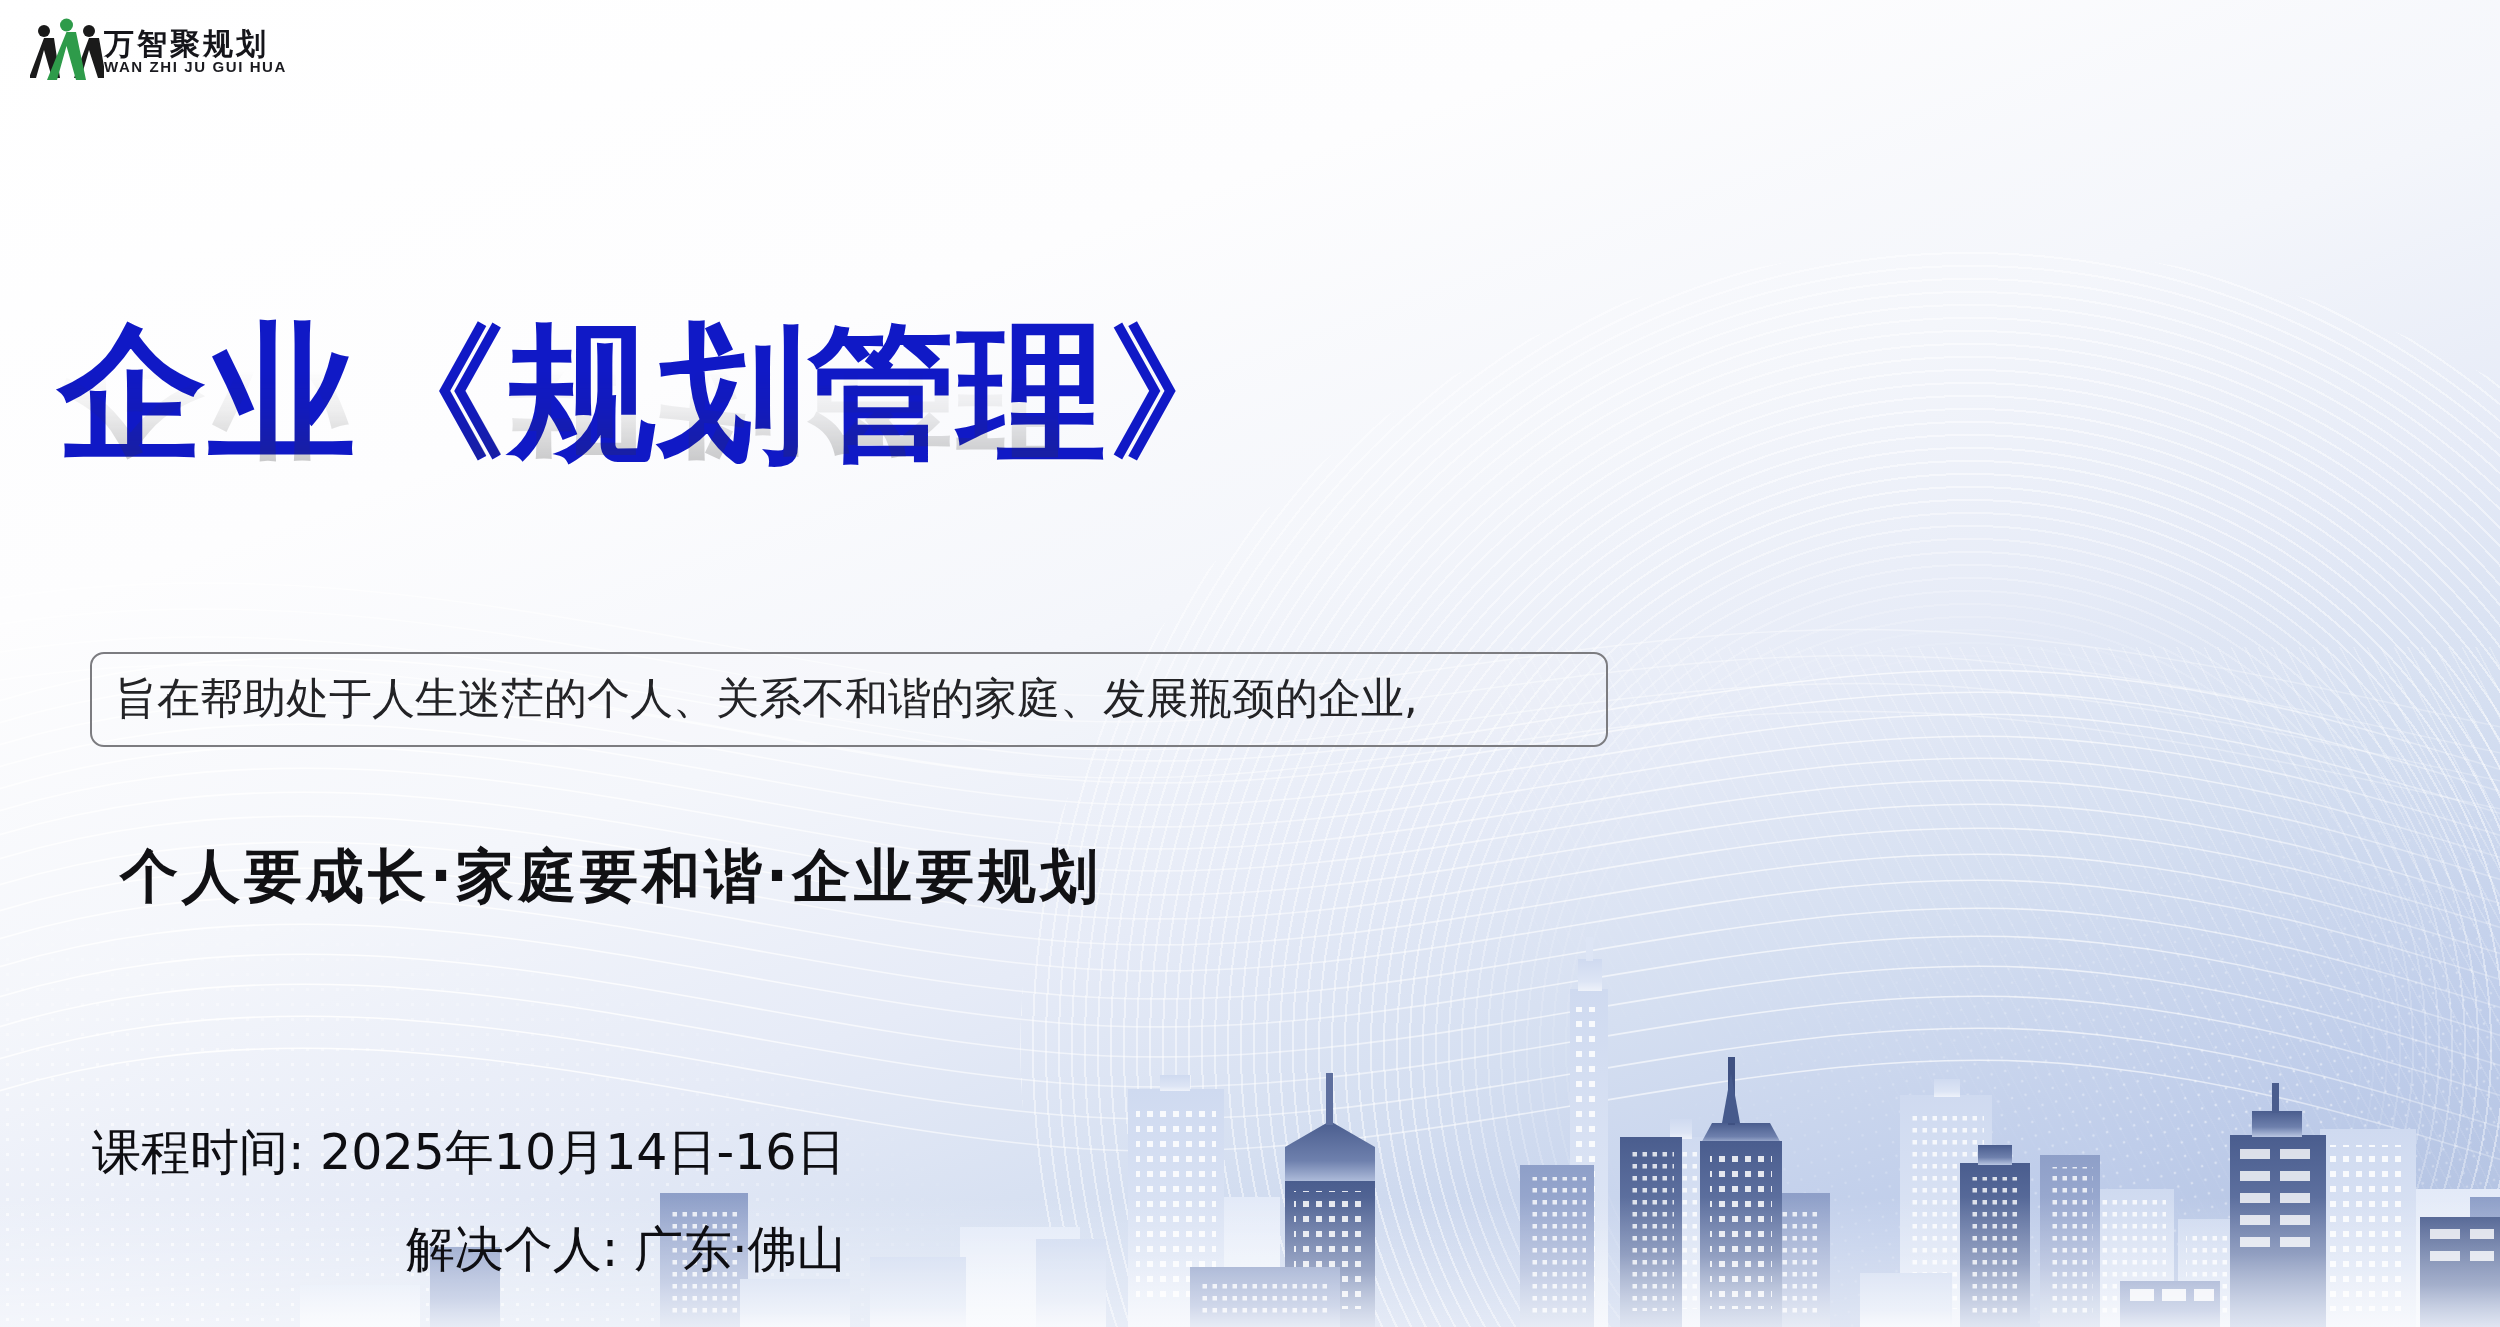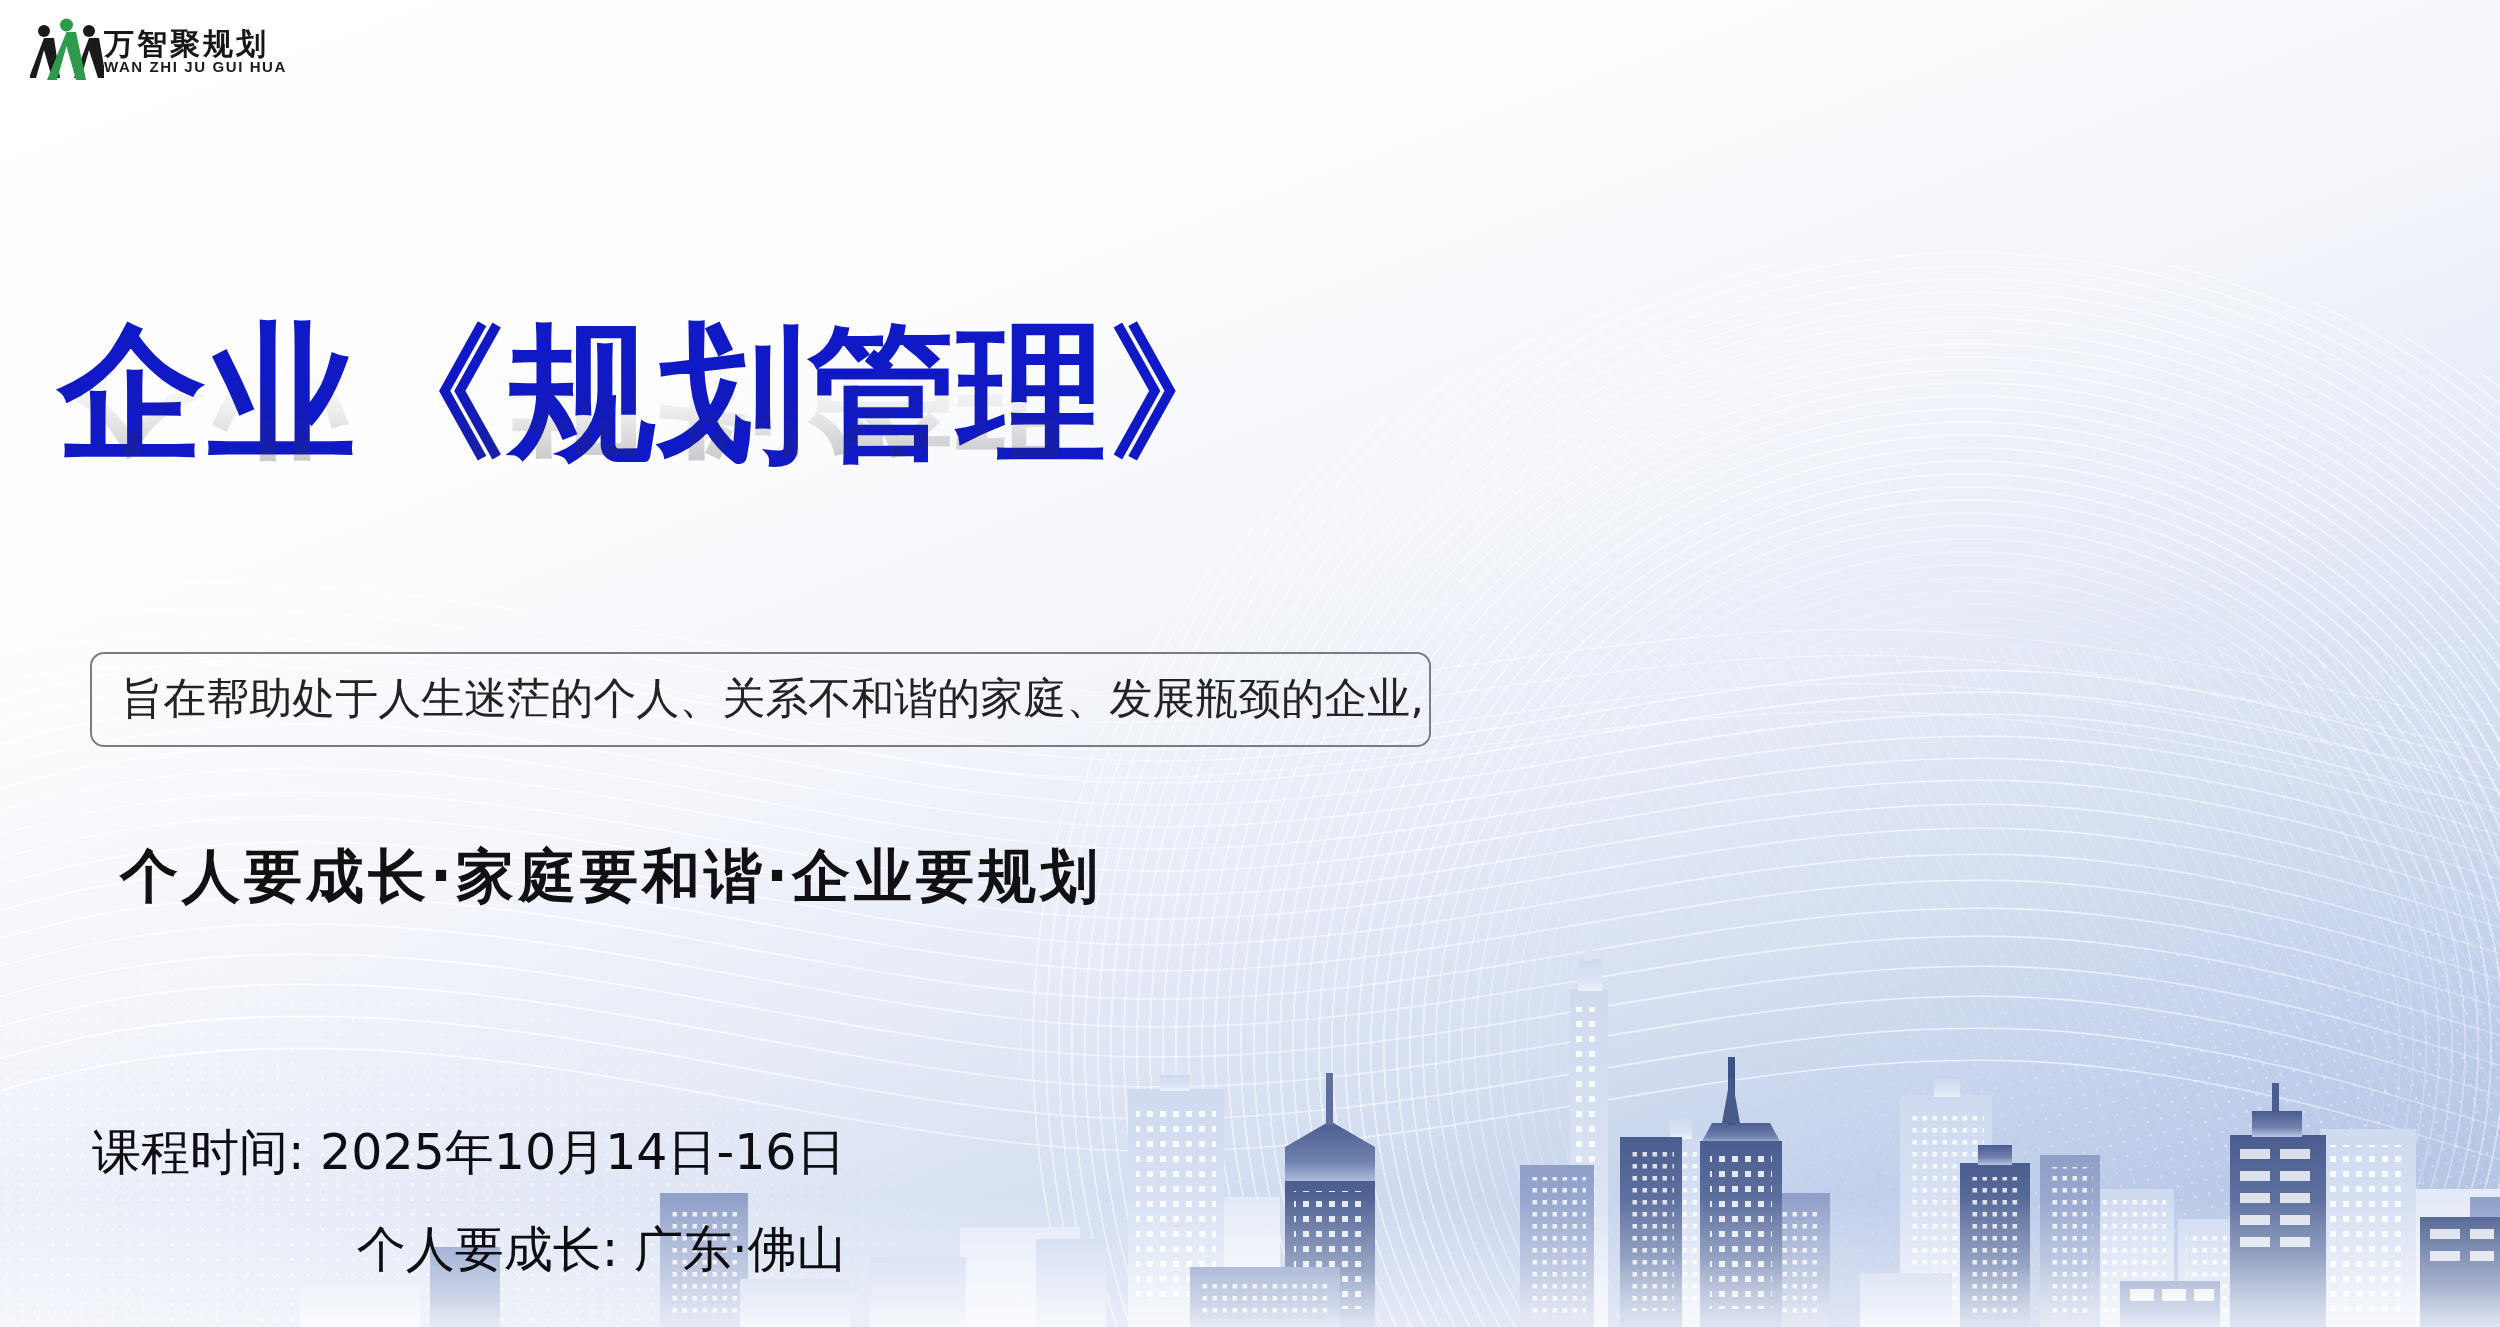--- a/index.html
+++ b/index.html
@@ -91,25 +91,24 @@
     letter-spacing:2px;line-height:1.02;white-space:nowrap;
     transform:scaleY(-1);transform-origin:top center;
     opacity:.30;filter:grayscale(100%) brightness(1.45);
     -webkit-mask-image:linear-gradient(to bottom,rgba(0,0,0,.85) 0%,rgba(0,0,0,.25) 35%,transparent 62%);
             mask-image:linear-gradient(to bottom,rgba(0,0,0,.85) 0%,rgba(0,0,0,.25) 35%,transparent 62%);
     margin-top:-6px;
   }
 
   
   .desc-box{
-    position:absolute;left:90px;top:652px;width:1341px;
+    position:absolute;left:90px;top:652px;width:1518px;
     border:2px solid #7c7c80;border-radius:14px;
     padding:14px 5px 16px 22px;box-sizing:border-box;
     background:rgba(255,255,255,0.10);
-    text-align:right;
   }
   .desc-line{
     font-family:"DejaVu Sans","Liberation Sans",sans-serif;
     font-size:43px;font-weight:500;color:#232326;line-height:1.42;
     white-space:nowrap;
   }
 
   
   .slogan{
     position:absolute;left:120px;top:838px;
@@ -363,16 +362,16 @@
 
   <div class="desc-box">
     <div class="desc-line">旨在帮助处于人生迷茫的个人、关系不和谐的家庭、发展瓶颈的企业,</div>
   </div>
 
   <div class="slogan">个人要成长·家庭要和谐·企业要规划</div>
 
 
   <div class="course-info">
     <div class="course-row">课程时间: 2025年10月14日-16日</div>
-    <div class="course-row">个人要成长: 广东·佛山</div>
+    <div class="course-row">解决个人: 广东·佛山</div>
   </div>
 
 </div>
 
 </body></html>

